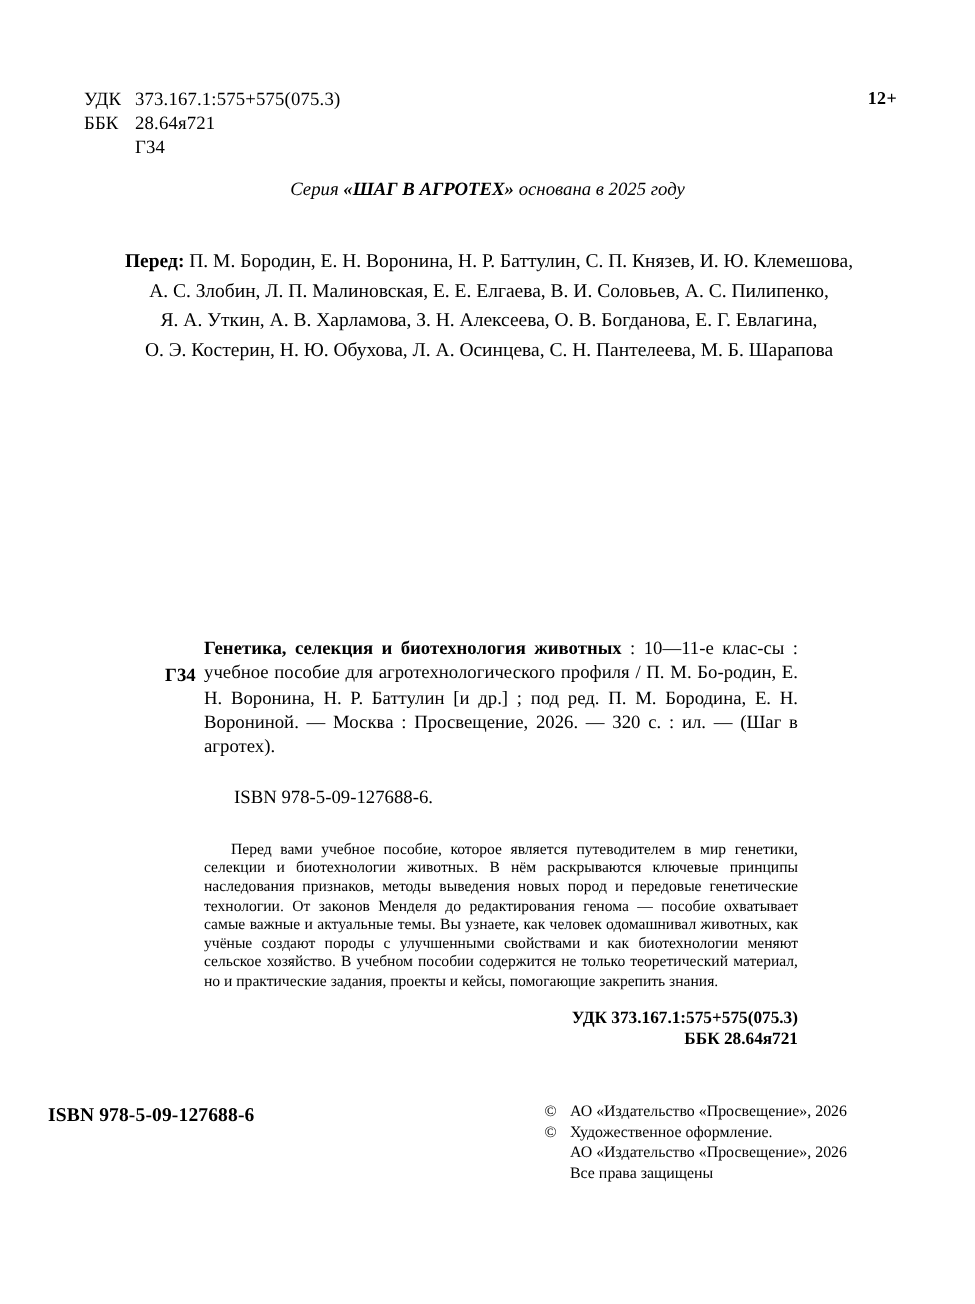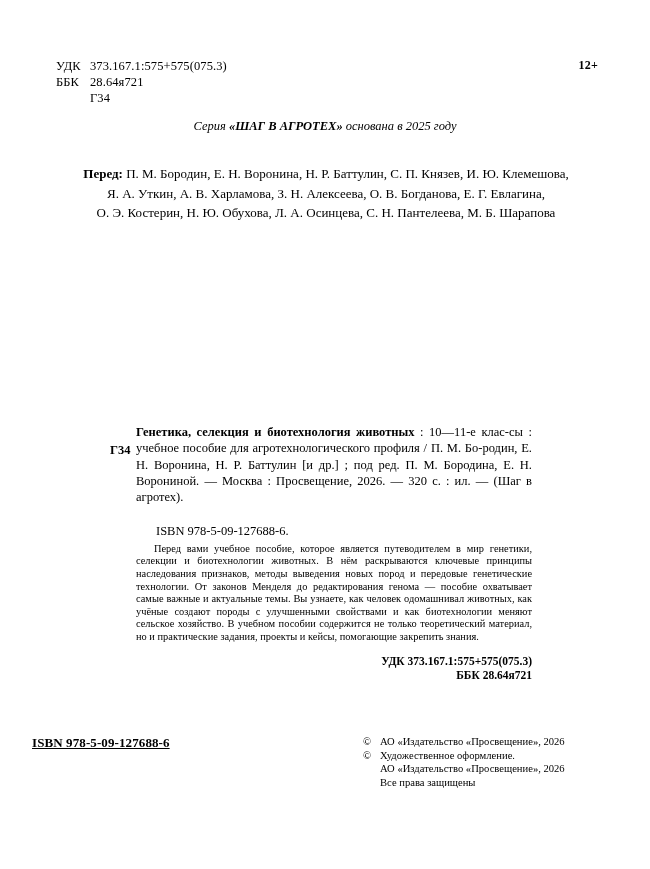--- a/index.html
+++ b/index.html
@@ -104,21 +104,21 @@
   .cip-main .t-bold {
     font-weight: bold;
   }
   .cip-isbn {
     font-size: 12.5px;
     line-height: 16.3px;
     margin-top: 18px;
     text-indent: 20px;
   }
   .annotation {
-    margin-top: 3px;
+    margin-top: 21px;
     font-size: 10.4px;
     line-height: 12.6px;
     text-align: justify;
     text-indent: 18px;
   }
   .cip-codes {
     margin-top: 10px;
     text-align: right;
     font-size: 11.5px;
     font-weight: bold;
@@ -126,21 +126,20 @@
   }
 
   
   .footer-isbn {
     position: absolute;
     left: 32px;
     top: 735px;
     font-size: 13px;
     font-weight: bold;
     letter-spacing: 0.1px;
-    text-decoration: underline;
   }
   .copyright {
     position: absolute;
     left: 363px;
     top: 735px;
     width: 260px;
     font-size: 10.6px;
     line-height: 13.6px;
   }
   .cp-row {
@@ -168,20 +167,21 @@
     <div class="udk-row"><span class="udk-label">ББК</span><span>28.64я721</span></div>
     <div class="udk-row"><span class="udk-third">Г34</span></div>
   </div>
 
   <div class="age-badge">12+</div>
 
   <div class="series-line"><span>Серия </span><b>«ШАГ В АГРОТЕХ»</b><span> основана в 2025 году</span></div>
 
   <div class="authors">
     <div class="line"><span class="lead">Перед:</span> <span>П. М. Бородин, Е. Н. Воронина, Н. Р. Баттулин, С. П. Князев, И. Ю. Клемешова,</span></div>
+    <div class="line">А. С. Злобин, Л. П. Малиновская, Е. Е. Елгаева, В. И. Соловьев, А. С. Пилипенко,</div>
     <div class="line">Я. А. Уткин, А. В. Харламова, З. Н. Алексеева, О. В. Богданова, Е. Г. Евлагина,</div>
     <div class="line">О. Э. Костерин, Н. Ю. Обухова, Л. А. Осинцева, С. Н. Пантелеева, М. Б. Шарапова</div>
   </div>
 
   <div class="cip">
     <div class="cip-side">Г34</div>
     <div class="cip-main"><span class="t-bold">Генетика, селекция и биотехнология животных</span><span> : 10—11-е клас-</span><span>сы : учебное пособие для агротехнологического профиля / П. М. Бо-родин, Е. Н. Воронина, Н. Р. Баттулин [и др.] ; под ред. П. М. Бородина, Е. Н. Ворониной. — Москва : Просвещение, 2026. — 320 с. : ил. — (Шаг в агротех).</span></div>
     <div class="cip-isbn">ISBN 978-5-09-127688-6.</div>
     <div class="annotation">Перед вами учебное пособие, которое является путеводителем в мир генетики, селекции и биотехнологии животных. В нём раскрываются ключевые принципы наследования признаков, методы выведения новых пород и передовые генетические технологии. От законов Менделя до редактирования генома — пособие охватывает самые важные и актуальные темы. Вы узнаете, как человек одомашнивал животных, как учёные создают породы с улучшенными свойствами и как биотехнологии меняют сельское хозяйство. В учебном пособии содержится не только теоретический материал, но и практические задания, проекты и кейсы, помогающие закрепить знания.</div>
     <div class="cip-codes">

